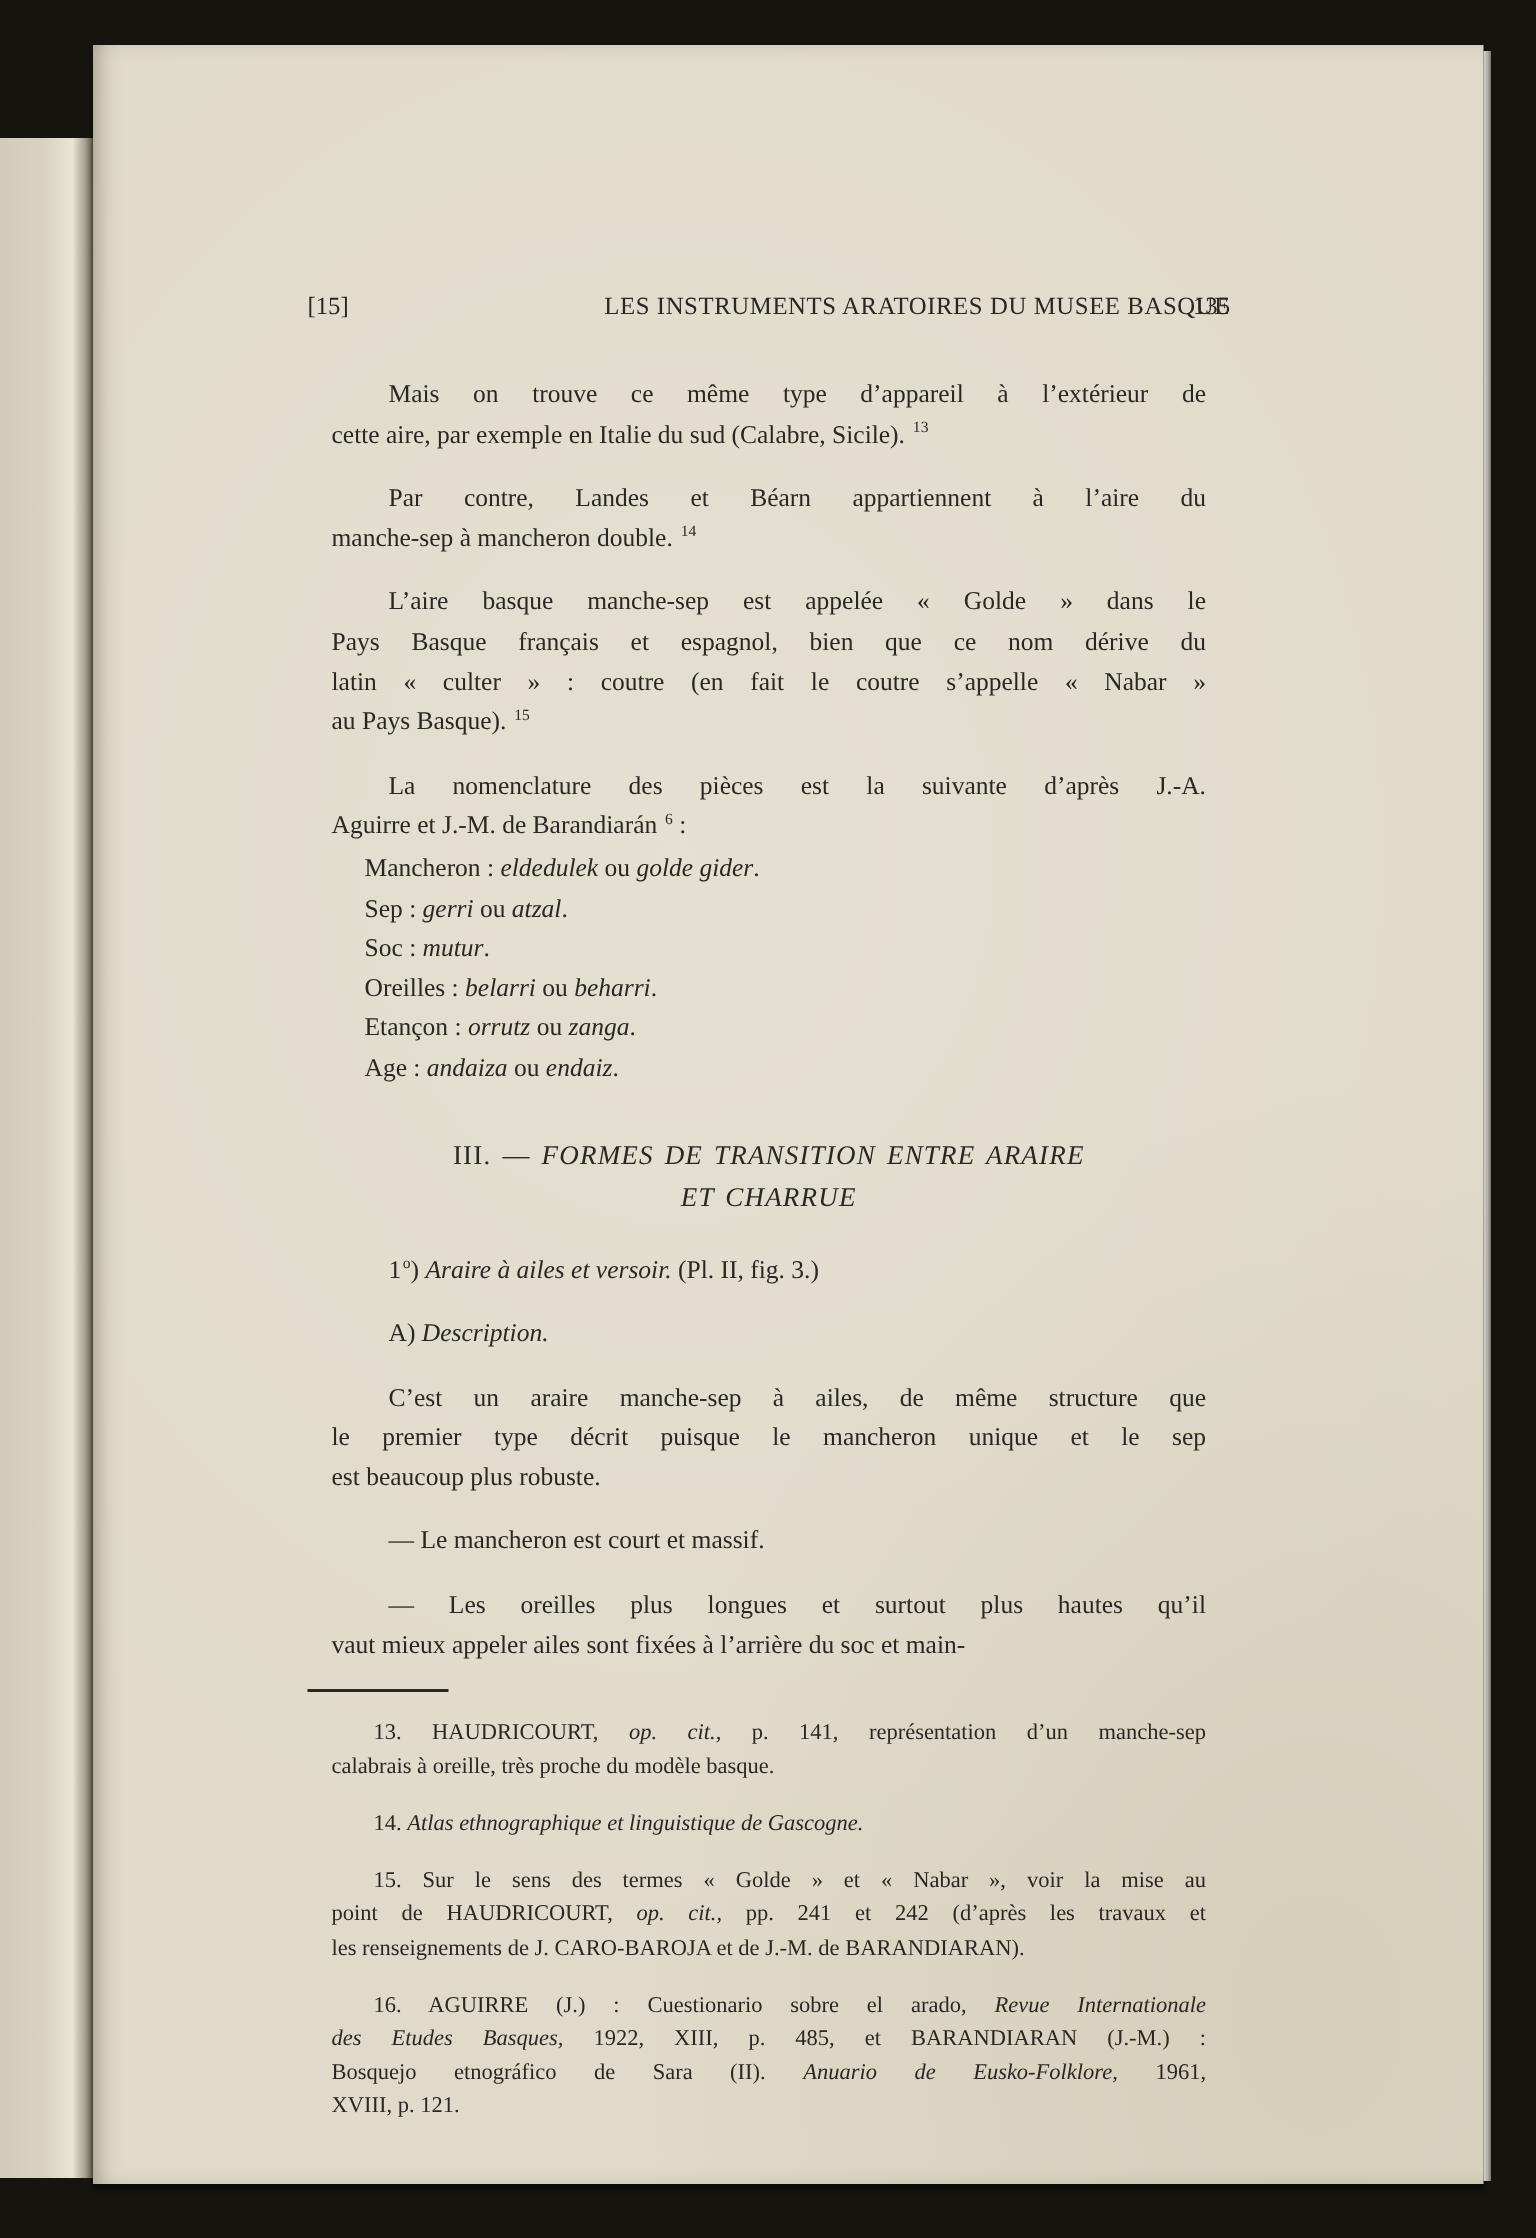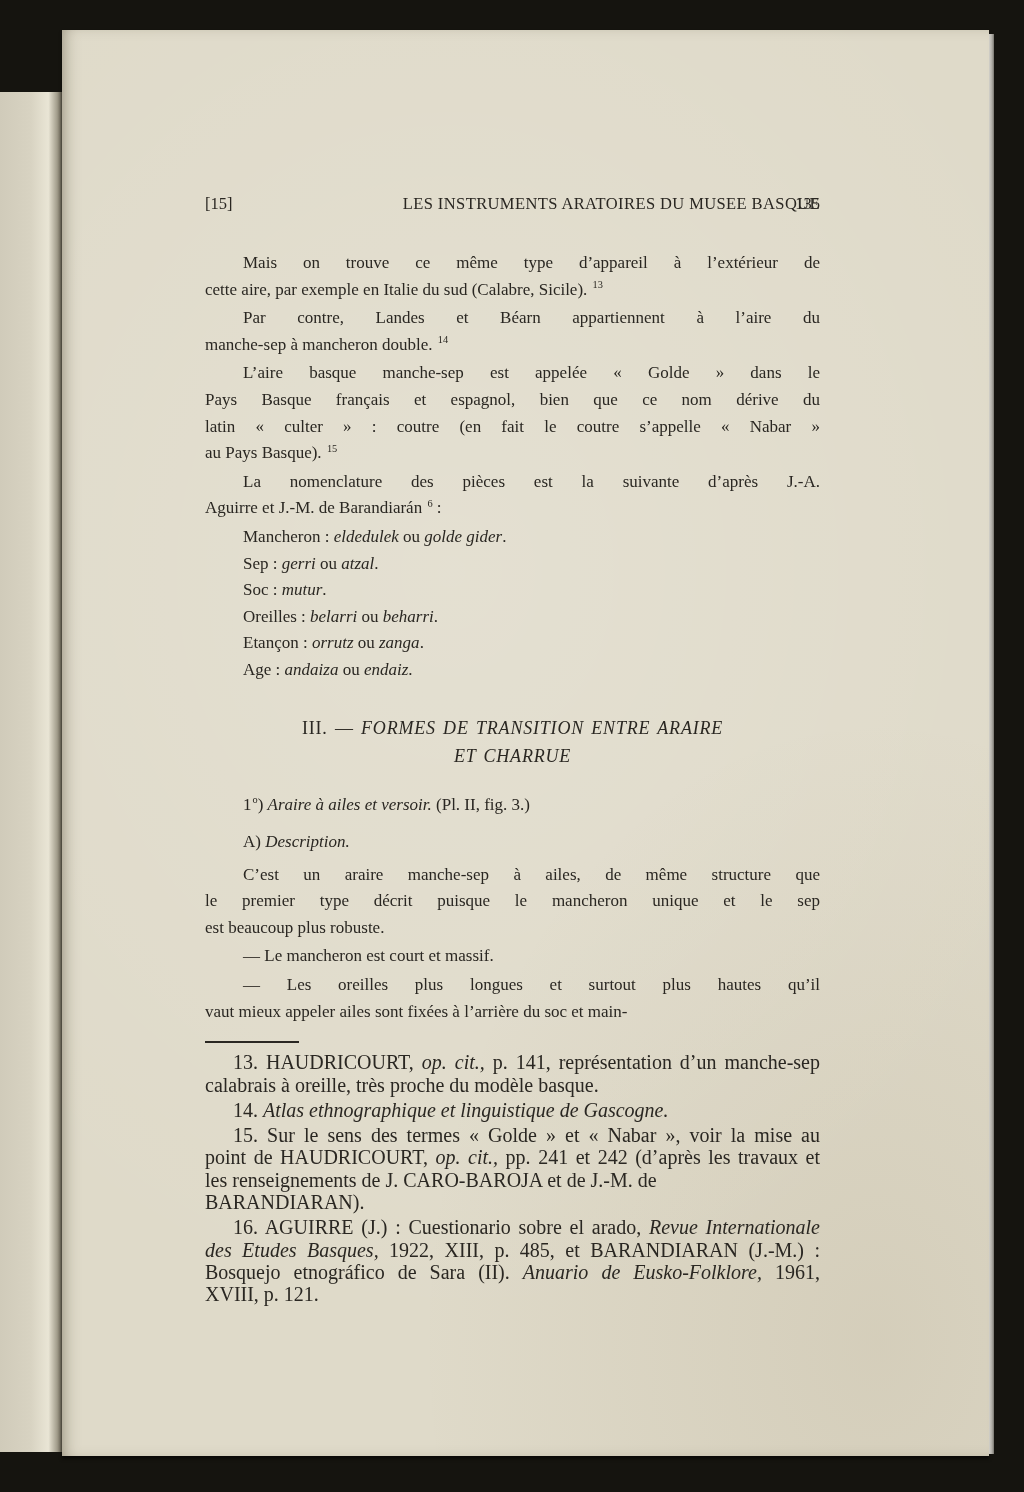--- a/index.html
+++ b/index.html
@@ -29,36 +29,36 @@
     background:linear-gradient(90deg,#d3d1ca 0%,#aeaca5 60%,#76746d 100%);
   }
   .text{
     position:absolute;left:143px;top:160px;width:615px;
     color:#2a2722;font-size:17px;
   }
   .hdr{position:relative;height:27px;line-height:27px;margin-bottom:33px;font-size:16.5px;text-decoration:underline;}
   .hdr .lft{position:absolute;left:0;top:0;}
   .hdr .ttl{position:absolute;left:0;right:0;text-align:right;letter-spacing:0.4px;}
   .hdr .rgt{position:absolute;right:0;top:0;}
-  .blk{margin:0;}
+  .blk{margin:16px;}
   .ln{line-height:26.6px;min-height:26.6px;}
   .j{text-align:justify;text-align-last:justify;}
   .c{text-align:center;text-align-last:center;}
   .ind{text-indent:38px;}
   .it{font-style:italic;}
   .sup{font-size:61%;vertical-align:super;line-height:0;margin-left:1px;text-align:right;}
   .para{margin-bottom:2px;}
   .list{margin:0;}
   .heading{margin-top:30px;}
   .heading .ln{line-height:28px;font-size:18px;letter-spacing:0.8px;word-spacing:2px;}
   .sub{margin-top:22px;}
   .sub2{margin-top:11px;margin-bottom:6px;}
   .rule{margin:16px 0 8px 0;width:94px;border-top:2px solid #2a2722;height:0;}
   .fn{margin-bottom:3px;}
-  .fn .ln{line-height:22.3px;min-height:22.3px;font-size:20px;}
+  .fn .ln{line-height:22.3px;min-height:22.3px;font-size:15px;}
   .fn .ind{text-indent:28px;}
 </style>
 </head>
 <body>
 
 <div class="adjacent"></div>
 
 <div class="page">
   <div class="text">
     <div class="hdr">

